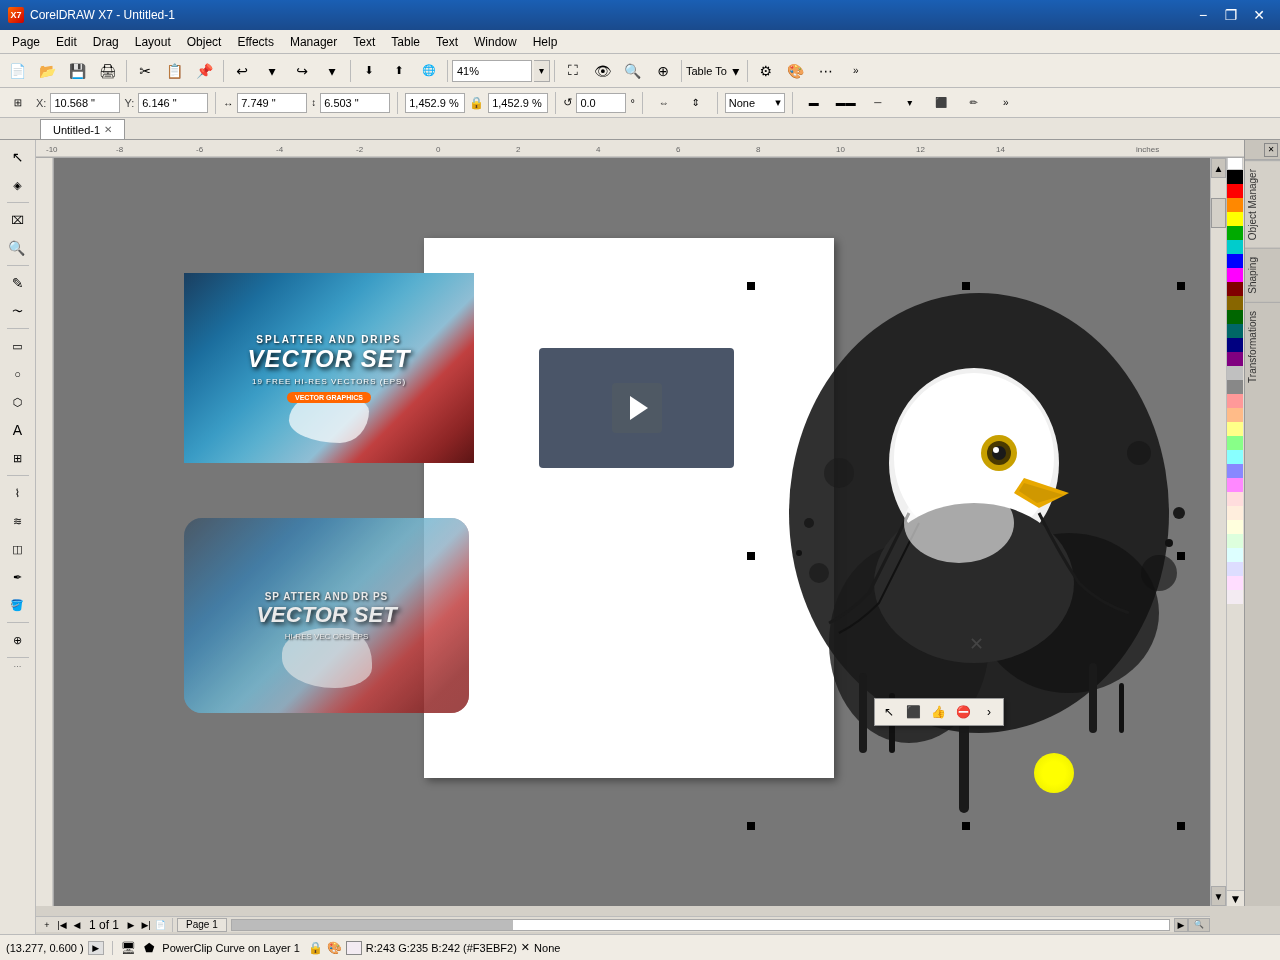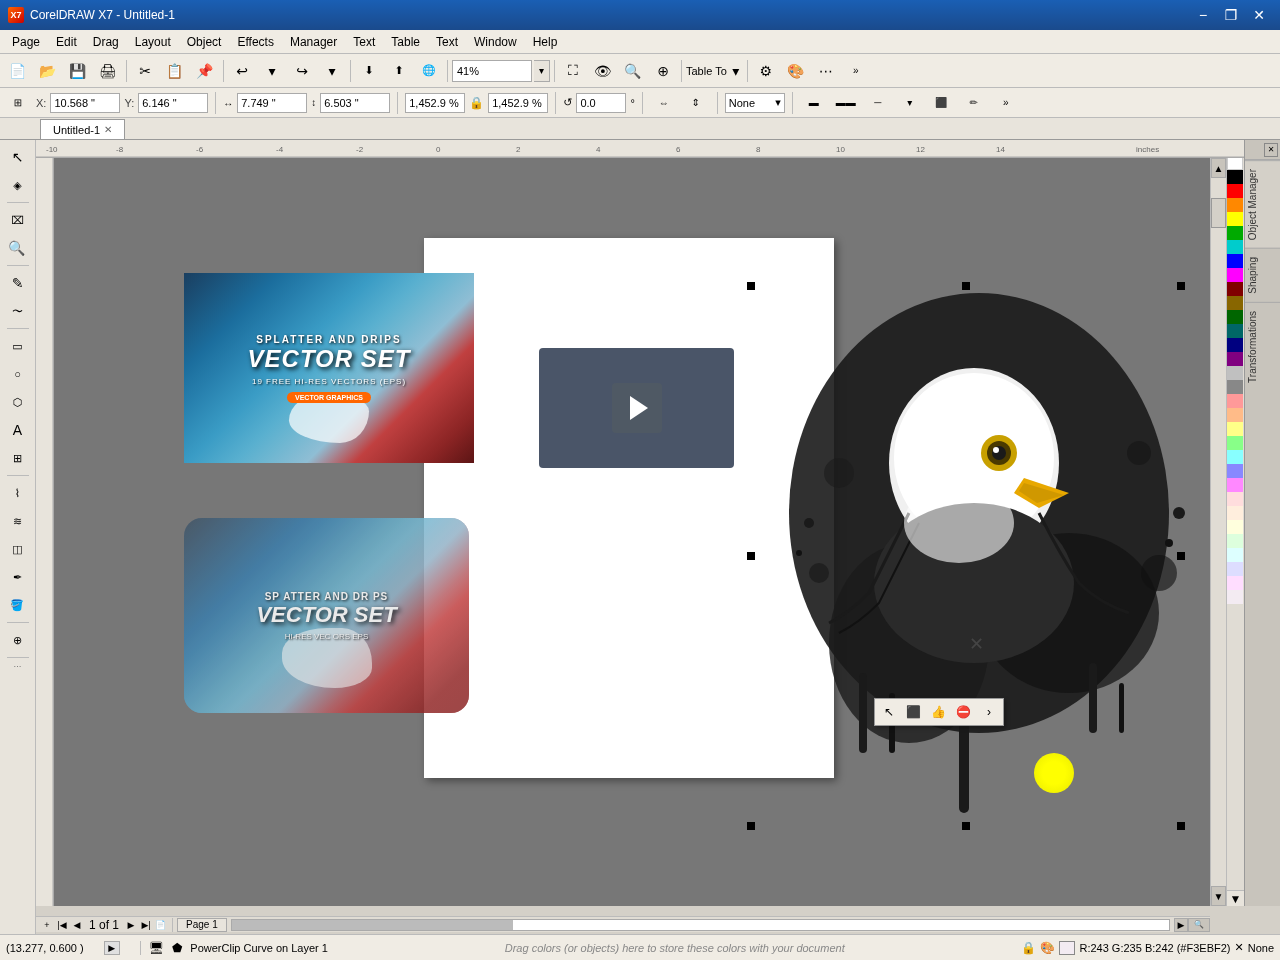--- a/index.html
+++ b/index.html
@@ -421,32 +421,31 @@
     <div style="flex:1;height:12px;background:white;border:1px solid #aaa;margin:0 4px;">
       <div style="width:30%;height:100%;background:#bbb;cursor:pointer;"></div>
     </div>
     <button style="width:14px;height:14px;background:#c8c4bc;border:1px solid #aaa;cursor:pointer;font-size:9px;">▶</button>
     <button style="width:22px;height:14px;background:#c8c4bc;border:1px solid #aaa;cursor:pointer;font-size:8px;">🔍</button>
   </div>
 
 </div>
 
 <div id="statusbar">
-  <div style="display:flex;align-items:center;gap:20px;border-right:1px solid #bbb;padding-right:20px;">
+  <div style="display:flex;align-items:center;gap:4px;border-right:1px solid #bbb;padding-right:8px;">
     <span>(13.277, 0.600 )</span>
     <button style="width:16px;height:14px;background:#e0e0e0;border:1px solid #aaa;cursor:pointer;font-size:9px;">▶</button>
   </div>
   <div style="display:flex;align-items:center;gap:4px;">
     <span style="font-size:12px;">🖥</span>
   </div>
   <div style="display:flex;align-items:center;gap:4px;">
     <span style="font-size:12px;">⬟</span>
   </div>
   <span style="flex:0 0 auto;">PowerClip Curve on Layer 1</span>
-  <span style="flex:1;text-align:center;color:#888;font-style:italic;">Drag colors (or objects) here to store these colors with your document</span>
   <div style="display:flex;align-items:center;gap:4px;">
     <span style="font-size:12px;">🔒</span>
     <span style="font-size:12px;">🎨</span>
     <div style="width:16px;height:14px;background:#F3EBF2;border:1px solid #888;"></div>
     <span>R:243 G:235 B:242 (#F3EBF2)</span>
     <span style="font-size:11px;">✕</span>
     <span>None</span>
   </div>
 </div>
 

